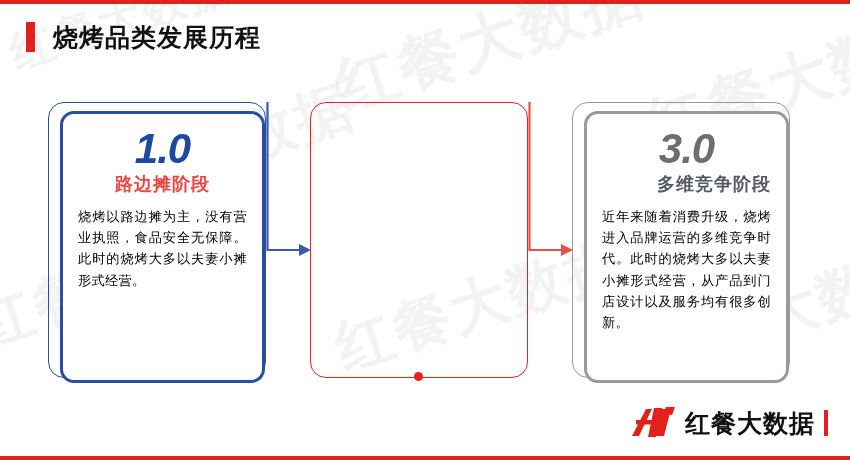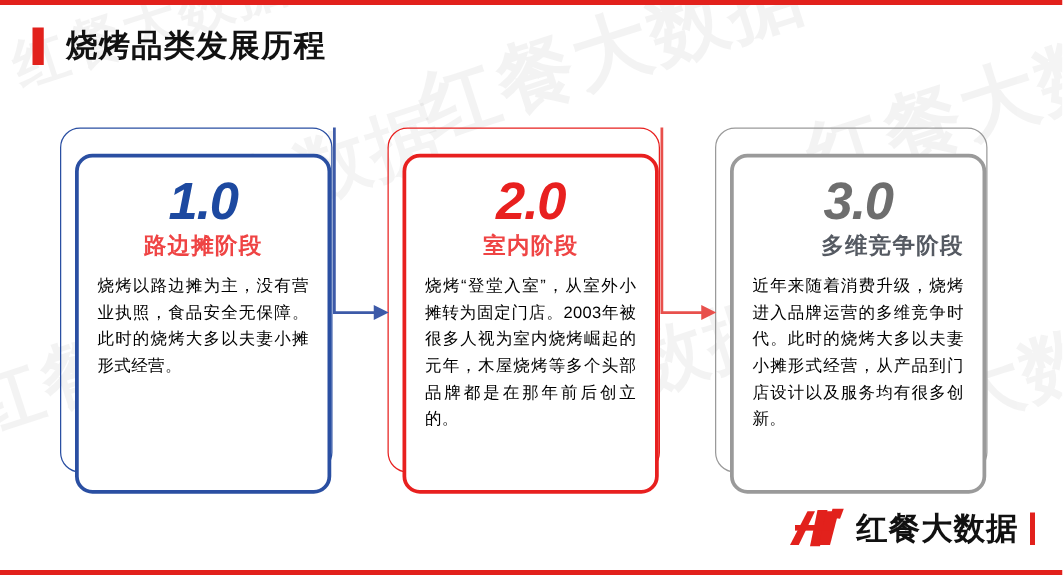--- a/index.html
+++ b/index.html
@@ -113,21 +113,20 @@
     left: 12px;
     top: 9px;
     width: 205px;
     height: 272px;
     box-sizing: border-box;
     border: 3px solid currentColor;
     border-radius: 14px;
     background: #ffffff;
     padding: 12px 15px 0 15px;
     text-align: center;
-    margin-top: 12px;
   }
 
   .stage-num {
     font-size: 42px;
     font-weight: 700;
     font-style: italic;
     line-height: 1;
     letter-spacing: -1px;
     margin: 2px 0 4px 0;
   }
@@ -225,25 +224,20 @@
       <div class="card">
         <div class="stage-num num-blue">1.0</div>
         <div class="stage-name">路边摊阶段</div>
         <div class="stage-body">烧烤以路边摊为主，没有营业执照，食品安全无保障。此时的烧烤大多以夫妻小摊形式经营。</div>
       </div>
     </div>
 
     <div class="card-slot slot-2 theme-red">
       <div class="outer-frame"></div>
       <div class="frame-dot"></div>
-      <div class="card">
-        <div class="stage-num num-red">2.0</div>
-        <div class="stage-name">室内阶段</div>
-        <div class="stage-body">烧烤“登堂入室”，从室外小摊转为固定门店。2003年被很多人视为室内烧烤崛起的元年，木屋烧烤等多个头部品牌都是在那年前后创立的。</div>
-      </div>
     </div>
 
     <div class="card-slot slot-3 theme-gray">
       <div class="outer-frame"></div>
       <div class="frame-dot"></div>
       <div class="card">
         <div class="stage-num num-gray">3.0</div>
         <div class="stage-name name-gray">多维竞争阶段</div>
         <div class="stage-body">近年来随着消费升级，烧烤进入品牌运营的多维竞争时代。此时的烧烤大多以夫妻小摊形式经营，从产品到门店设计以及服务均有很多创新。</div>
       </div>

